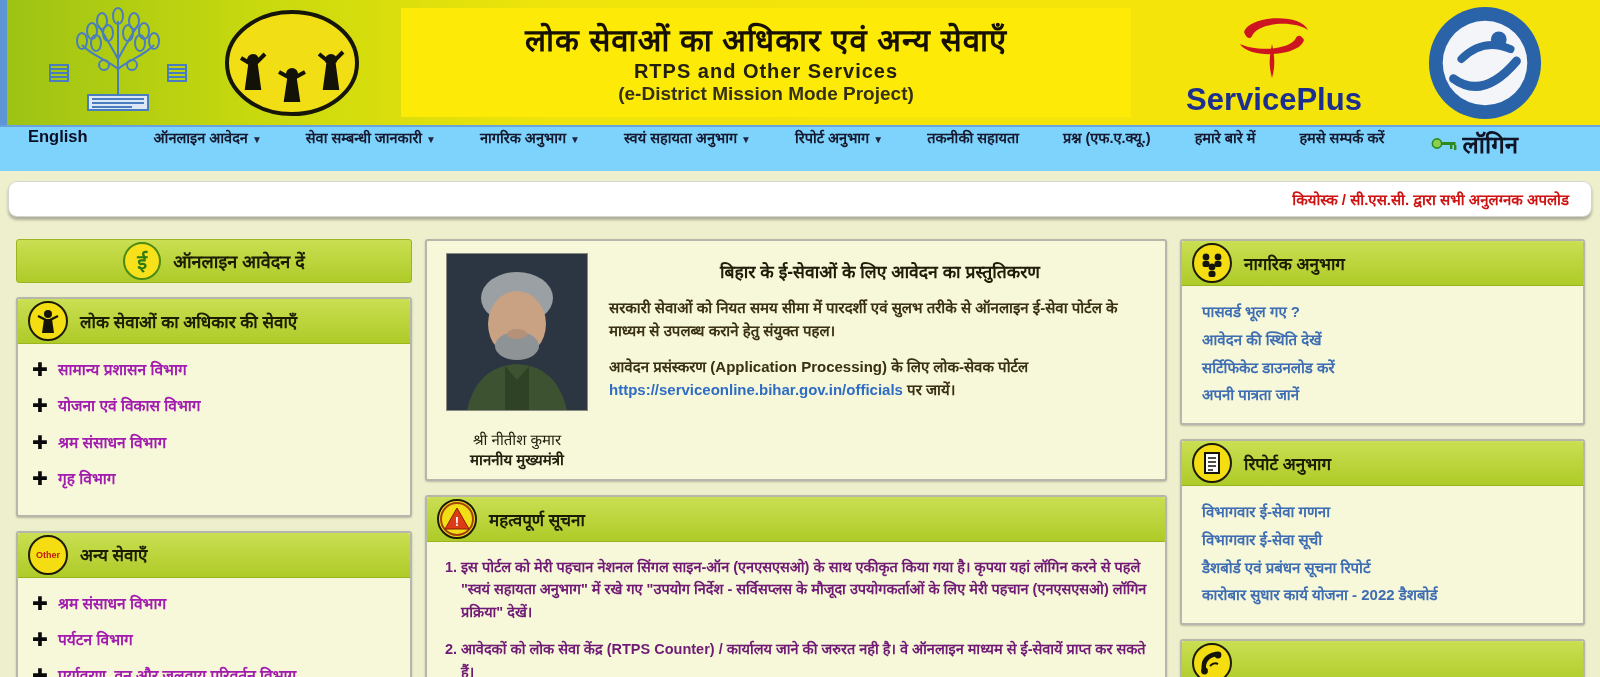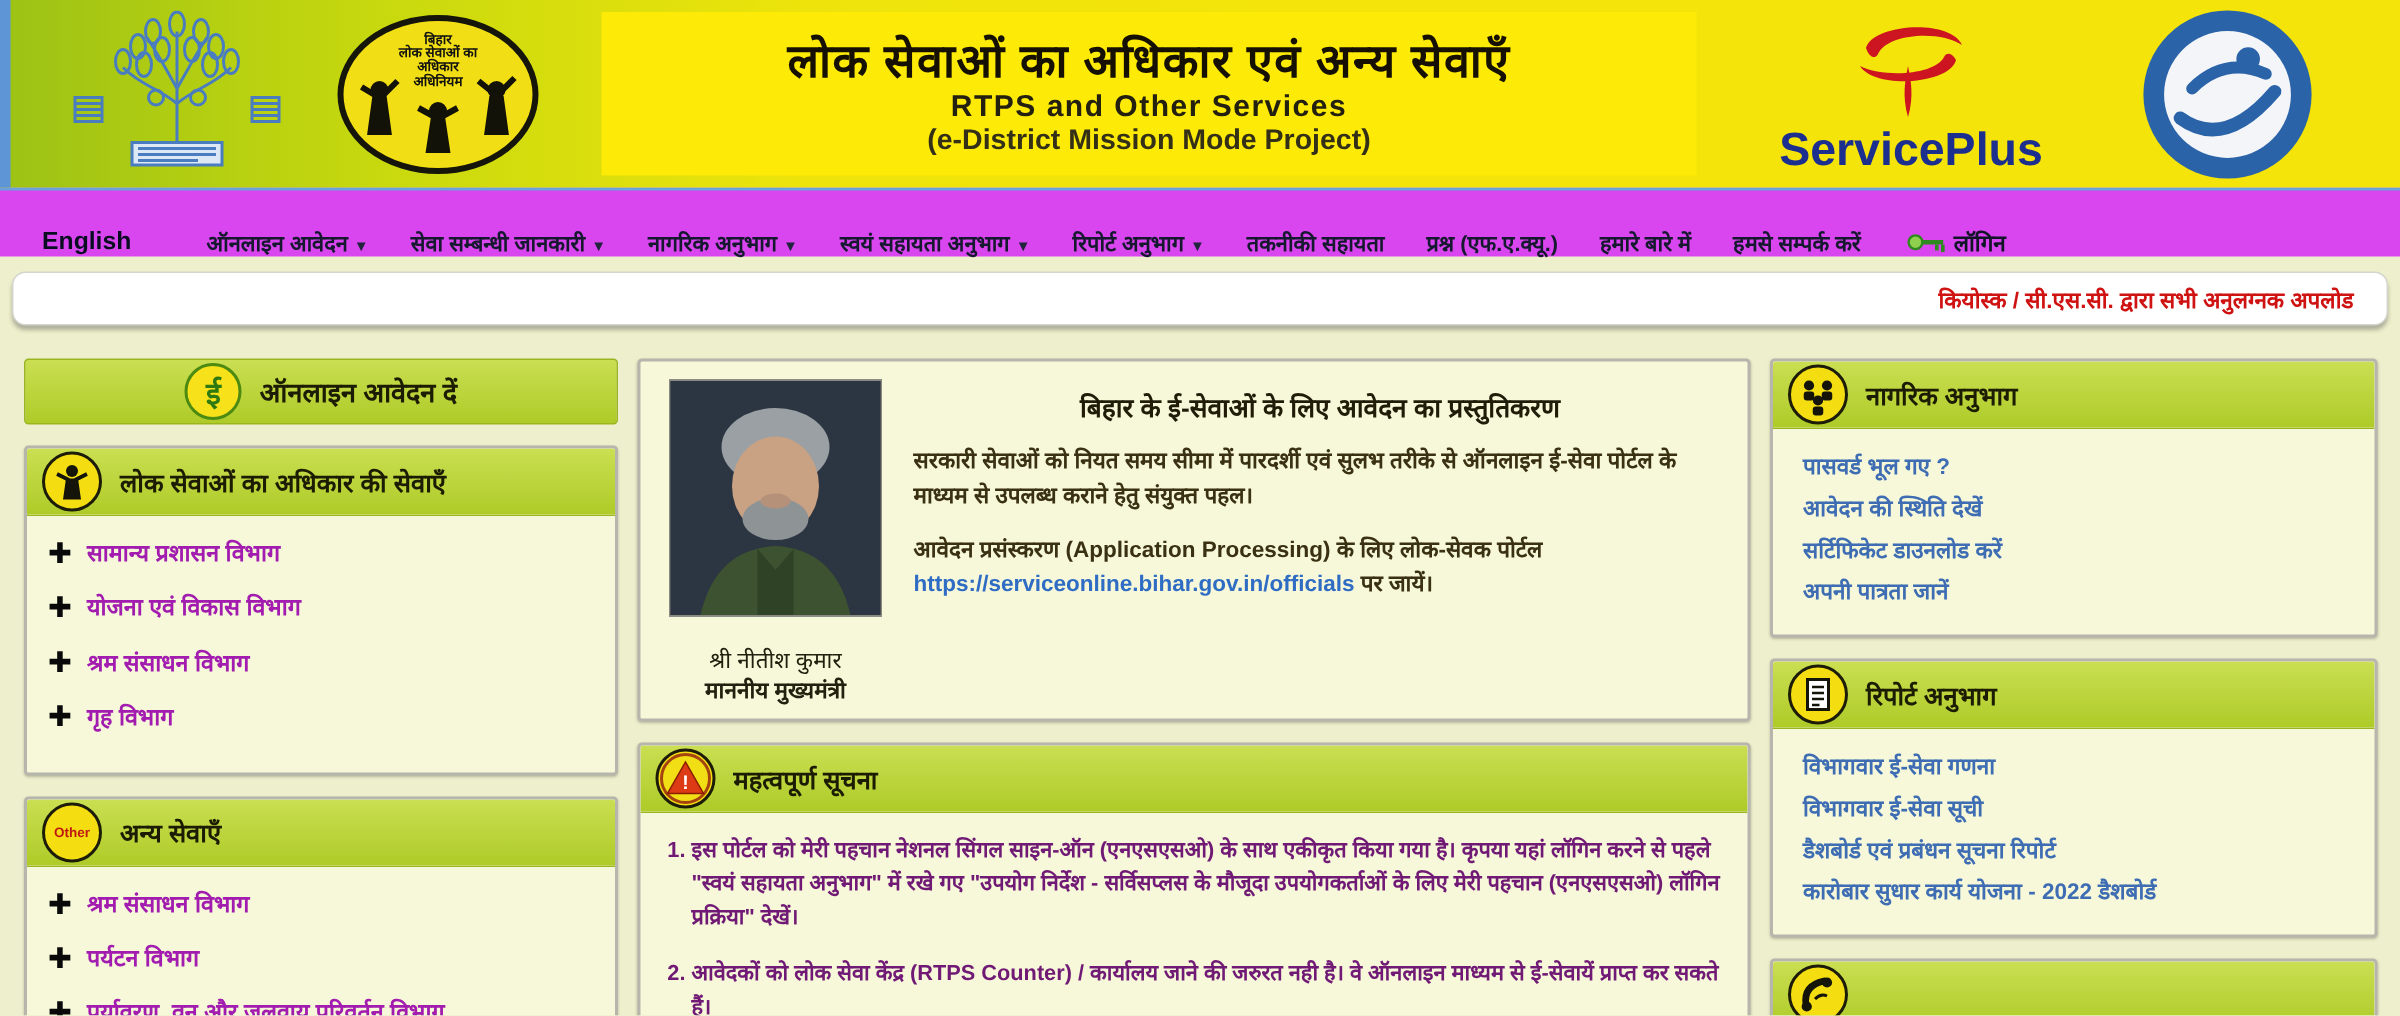--- a/index.html
+++ b/index.html
@@ -29,28 +29,28 @@
   .title-hi { font-size:31px; font-weight:bold; color:#151001; letter-spacing:1px; }
   .title-en { font-size:20px; font-weight:bold; color:#232010; letter-spacing:1px; }
   .title-sub { font-size:19px; font-weight:bold; color:#343018; }
   .sp-logo { width:230px; margin-left:28px; flex:none; text-align:center; }
   .sp-mark { display:block; margin:0 auto; }
   .sp-text { font-size:31px; font-weight:bold; color:#1c2e8e; letter-spacing:0; line-height:1; margin-top:2px; }
   .mission-logo { width:132px; height:118px; margin-left:30px; flex:none; }
 
   
   .nav {
-    height:46px; background:#d946ef; border-top:2px solid #6aa2dd;
-    display:flex; align-items:flex-end; padding:0 14px; gap:0;
+    height:46px; background:#7dd3fc; border-top:2px solid #6aa2dd;
+    display:flex; align-items:flex-start; padding:0 14px; gap:16px;
   }
   .nav-item { font-weight:bold; color:#15182e; font-size:14.5px; padding:0 14px; white-space:nowrap; cursor:pointer; }
   .nav-item.first { font-size:16.5px; color:#090d22; padding-right:36px; }
   .nav-item .caret { font-size:10px; color:#20243d; margin-left:4px; }
   .nav-login { display:flex; align-items:center; gap:6px; margin-left:16px; cursor:pointer; }
-  .nav-login .lbl { font-size:15px; font-weight:bold; color:#101427; }
+  .nav-login .lbl { font-size:24px; font-weight:bold; color:#101427; }
 
   
   .ticker {
     margin:10px 8px 0 8px; height:36px; background:#fff;
     border:1px solid #d5d5cf; border-radius:9px;
     box-shadow:0 3px 3px rgba(120,120,110,.55);
     display:flex; align-items:center; justify-content:flex-end; padding:0 22px;
   }
   .ticker-text { color:#cf1212; font-weight:bold; font-size:15px; }
 
@@ -152,26 +152,20 @@
         <ellipse cx="69" cy="55" rx="65" ry="51" fill="#f2de14" stroke="#15150a" stroke-width="4"></ellipse>
         <g fill="#121208">
           <circle cx="30" cy="52" r="6"></circle>
             <path d="M27 58 h6 l3 22 h-12 z M18 50 l10 6 M42 46 l-10 10" stroke="#121208" stroke-width="4"></path>
           <circle cx="108" cy="52" r="6"></circle>
             <path d="M105 58 h6 l3 22 h-12 z M96 46 l10 8 M120 44 l-10 10" stroke="#121208" stroke-width="4"></path>
           <circle cx="69" cy="66" r="6"></circle>
             <path d="M66 72 h6 l3 20 h-12 z M56 64 l11 6 M82 64 l-11 6" stroke="#121208" stroke-width="4"></path>
         </g>
       </svg>
-      <div class="ltxt">
-        <div>बिहार</div>
-        <div>लोक सेवाओं का</div>
-        <div>अधिकार</div>
-        <div>अधिनियम</div>
-      </div>
     </div>
 
     <div class="title-panel">
       <div class="title-hi">लोक सेवाओं का अधिकार एवं अन्य सेवाएँ</div>
       <div class="title-en">RTPS and Other Services</div>
       <div class="title-sub">(e-District Mission Mode Project)</div>
     </div>
 
     <div class="sp-logo">
       <svg class="sp-mark" width="120" height="72" viewBox="0 0 120 72">

